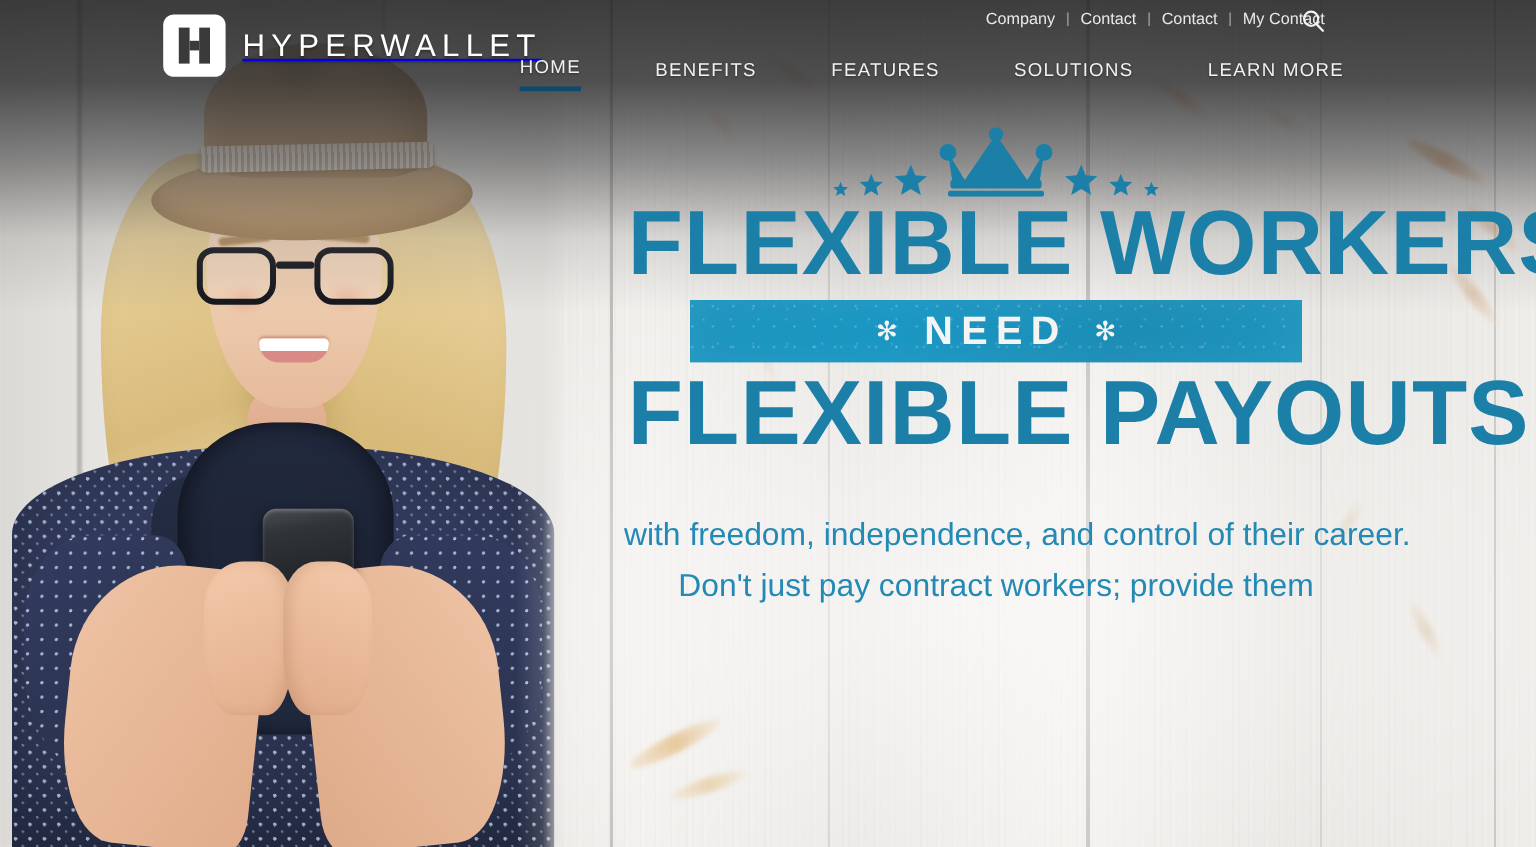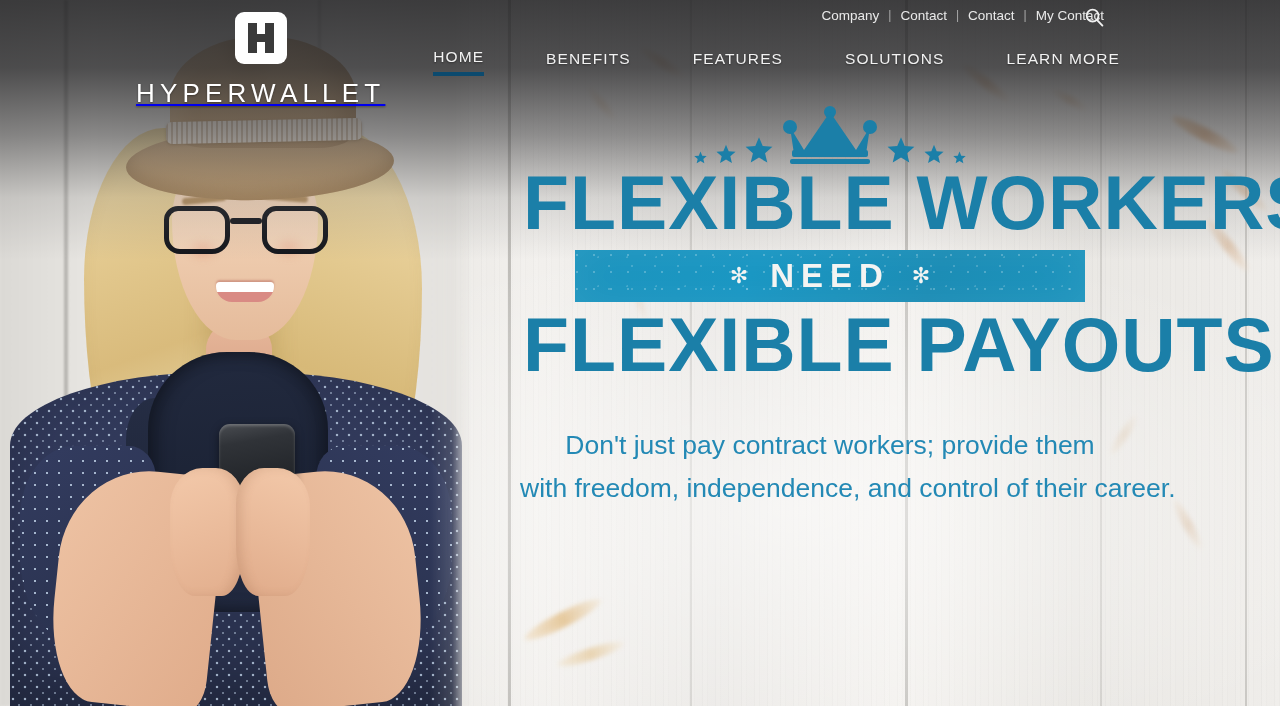--- a/index.html
+++ b/index.html
@@ -230,21 +230,21 @@
     position:absolute; left:0; top:0; width:1280px; height:260px;
     background:linear-gradient(180deg, rgba(32,32,34,.86) 0%, rgba(40,40,42,.80) 26%,
                rgba(60,60,62,.55) 52%, rgba(120,120,120,.22) 76%, rgba(255,255,255,0) 100%);
     pointer-events:none;
   }
 
   
   .header{ position:absolute; left:0; top:0; width:1280px; height:92px; }
   .logo{
     position:absolute; left:136px; top:12px; height:52px;
-    display:flex; align-items:center; gap:14px;flex-direction:column;
+    display:flex; align-items:center; gap:14px;
   }
   .logo-mark{
     width:52px; height:52px; background:#fff; border-radius:9px;
     position:relative; flex:none;
   }
   .logo-mark .bar{ position:absolute; top:11px; width:9px; height:30px; background:#3a3a3a; }
   .logo-mark .bar.b1{ left:13px; }
   .logo-mark .bar.b2{ left:30px; }
   .logo-mark .mid{ position:absolute; left:22px; top:22px; width:8px; height:8px; background:#3a3a3a; }
   .logo-text{
@@ -447,18 +447,18 @@
 
     <div class="need-band">
       <span class="need-ast">✻</span>
       <span class="need-text">NEED</span>
       <span class="need-ast">✻</span>
     </div>
 
     <div class="headline2">FLEXIBLE PAYOUTS</div>
 
     <div class="sub">
+      <span class="line">with freedom, independence, and control of their career.</span>
       <span class="line">Don't just pay contract workers; provide them</span>
-      <span class="line">with freedom, independence, and control of their career.</span>
     </div>
   </div>
 
 </div>
 
 </body></html>

